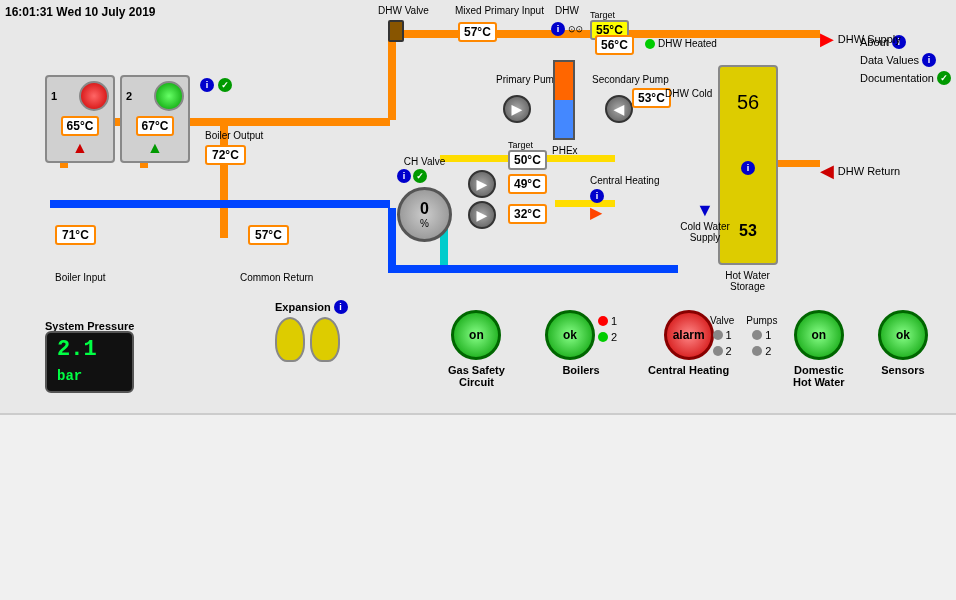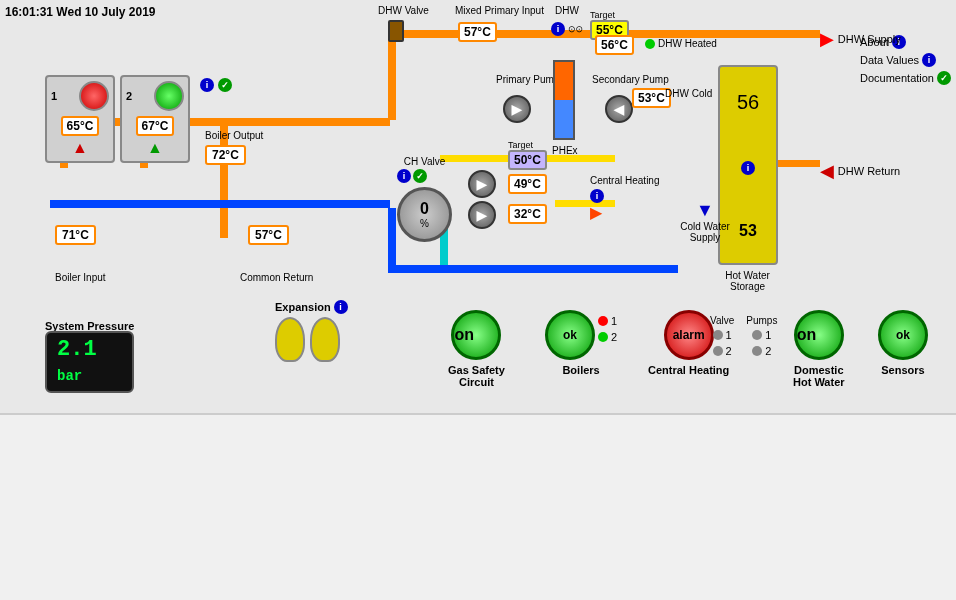--- a/index.html
+++ b/index.html
@@ -33,21 +33,21 @@
     
     
     .temp-display-sm { position: absolute; background: #fff; border: 2px solid #ff8800; border-radius: 3px; padding: 1px 5px; font-size: 12px; font-weight: bold; color: #000; }
     
     
     .label { position: absolute; font-size: 10px; color: #000; text-align: center; }
     
     
     .info-icon { display: inline-block; width: 14px; height: 14px; border-radius: 50%; background: #0000cc; color: #fff; font-size: 9px; font-weight: bold; text-align: center; line-height: 14px; cursor: pointer; }
     .info-icon-green { display: inline-block; width: 14px; height: 14px; border-radius: 50%; background: #009900; color: #fff; font-size: 9px; font-weight: bold; text-align: center; line-height: 14px; cursor: pointer; }
-    .big-green-btn { width: 50px; height: 50px; border-radius: 50%; background: radial-gradient(circle, #88ff88, #009900); border: 3px solid #006600; display: flex; align-items: center; font-weight: bold; font-size: 16px; cursor: pointer; }
+    .big-green-btn { width: 50px; height: 50px; border-radius: 50%; background: radial-gradient(circle, #88ff88, #009900); border: 3px solid #006600; display: flex; align-items: center; justify-content: center; font-weight: bold; font-size: 12px; cursor: pointer; }
     .big-alarm-btn { width: 50px; height: 50px; border-radius: 50%; background: radial-gradient(circle, #ff8888, #cc0000); border: 3px solid #880000; display: flex; align-items: center; justify-content: center; font-weight: bold; font-size: 12px; cursor: pointer; }
     .big-ok-btn { width: 50px; height: 50px; border-radius: 50%; background: radial-gradient(circle, #88ff88, #009900); border: 3px solid #006600; display: flex; align-items: center; justify-content: center; font-weight: bold; font-size: 12px; cursor: pointer; }
     .status-label { font-size: 11px; font-weight: bold; text-align: center; color: #000; }
     
     
     .pressure-display { position: absolute; background: #111; border: 2px solid #555; border-radius: 6px; padding: 4px 10px; color: #00ff44; font-size: 22px; font-weight: bold; font-family: 'Courier New', monospace; }
     
     
     .ind-circle { display: inline-block; width: 10px; height: 10px; border-radius: 50%; }
     .ind-red { background: #ff0000; }
@@ -225,21 +225,21 @@
     <div class="pump" style="position:relative;left:0;top:0;">
       <span style="color:#fff;font-size:14px;">▶</span>
     </div>
     <div class="pump" style="position:relative;left:0;top:0;">
       <span style="color:#fff;font-size:14px;">▶</span>
     </div>
   </div>
 
   <div style="position:absolute;left:508px;top:140px;">
     <div style="font-size:9px;">Target</div>
-    <div style="background:#c4b5fd;border:2px solid #888;border-radius:3px;padding:1px 4px;font-size:12px;font-weight:bold;">50°C</div>
+    <div style="background:#ffffff;border:2px solid #888;border-radius:3px;padding:1px 4px;font-size:12px;font-weight:bold;">50°C</div>
     <div style="background:#fff;border:2px solid #ff8800;border-radius:3px;padding:1px 4px;font-size:12px;font-weight:bold;margin-top:4px;text-align:right;">49°C</div>
     <div style="background:#fff;border:2px solid #ff8800;border-radius:3px;padding:1px 4px;font-size:12px;font-weight:bold;margin-top:10px;">32°C</div>
   </div>
 
   <div style="position:absolute;left:590px;top:175px;">
     <div style="font-size:10px;color:#000;">Central Heating</div>
     <div style="margin-top:3px;">
       <span class="info-icon">i</span>
     </div>
     <span style="font-size:16px;color:#ff4400;">▶</span>

